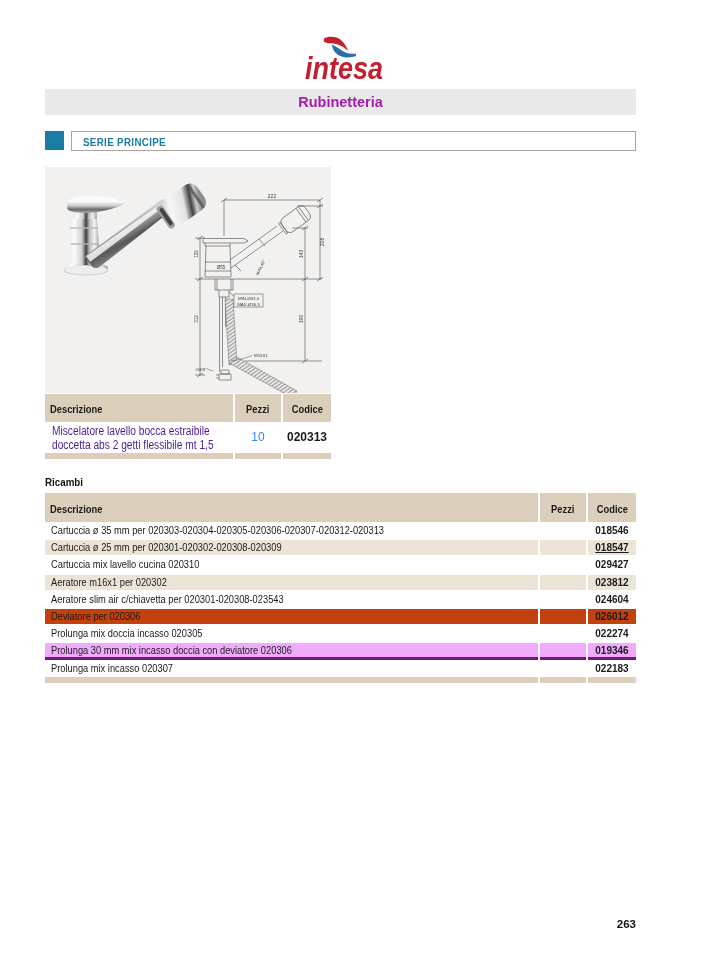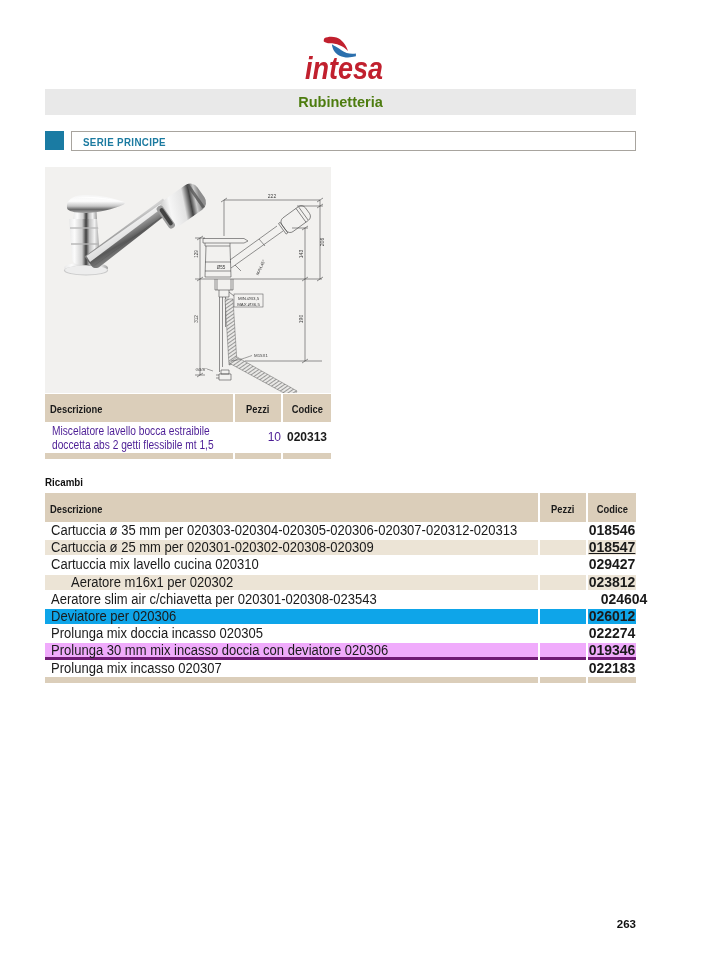--- a/index.html
+++ b/index.html
@@ -15,21 +15,21 @@
 <svg class="abs" style="left:296px;top:30px" width="130" height="56" viewBox="0 0 130 56">
 
   <path d="M27.8,11.5 C27.6,10.2 27.9,9.0 28.4,8.2 C31.5,6.6 36.5,6.2 40.5,7.6 C45.5,9.4 49.5,13.9 52.0,21.0 C47.0,15.8 40.5,13.3 33.6,13.3 C31.4,13.3 29.3,12.7 27.8,11.5 Z" fill="#c1202e"></path>
 
   <path d="M35.9,14.3 C36.3,18.8 38.6,23.2 43.6,25.7 C48.6,28.1 54.5,27.8 59.9,26.3 L59.9,23.5 C54.8,24.3 49.6,23.4 45.4,20.3 C41.6,17.5 38.2,15.8 35.9,14.3 Z" fill="#2b6fad"></path>
 
   <text x="9" y="49.5" font-family="Liberation Sans" font-size="31" font-weight="bold" font-style="italic" fill="#c1202e" transform="translate(9,0) scale(0.87,1) translate(-9,0)">intesa</text>
 </svg>
 
 <div class="abs" style="left:45px;top:89px;width:591px;height:26px;background:#e9e9e9;text-align:center;line-height:26px;">
-  <span style="font-size:14.5px;font-weight:bold;color:#4d7c0f;">Rubinetteria</span>
+  <span style="font-size:14.5px;font-weight:bold;color:#a21caf;">Rubinetteria</span>
 </div>
 
 <div class="abs" style="left:45px;top:131px;width:19px;height:19px;background:#1a7ba3;"></div>
 
 <div class="abs" style="left:71px;top:131px;width:563px;height:18px;border:1px solid #a8a49e;line-height:18px;box-sizing:content-box;">
   <span class="cx" style="margin-left:11px;font-size:11.5px;font-weight:bold;color:#1b7aa0;letter-spacing:.4px;">SERIE PRINCIPE</span>
 </div>
 
 <div class="abs" style="left:45px;top:167px;width:286px;height:226px;background:#f2f1ef;">
 <svg width="286" height="226" viewBox="0 0 286 226">
@@ -155,48 +155,48 @@
 
 <div class="abs" style="left:45px;top:394px;width:286px;height:28px;background:#dbceba;"></div>
 <div class="abs" style="left:50px;top:394px;height:28px;line-height:28px;"><span class="cx" style="font-size:11px;font-weight:bold;color:#1a1a1a;">Descrizione</span></div>
 <div class="abs" style="left:235px;top:394px;width:46px;height:28px;line-height:28px;text-align:center;"><span class="cxc" style="font-size:11px;font-weight:bold;color:#1a1a1a;">Pezzi</span></div>
 <div class="abs" style="left:283px;top:394px;width:48px;height:28px;line-height:28px;text-align:center;"><span class="cxc" style="font-size:11px;font-weight:bold;color:#1a1a1a;">Codice</span></div>
 
 <div class="abs" style="left:52px;top:424px;width:185px;font-size:12px;color:#4c1d95;line-height:14px;">
   <span class="cx">Miscelatore lavello bocca estraibile</span><br>
   <span class="cx">doccetta abs 2 getti flessibile mt 1,5</span>
 </div>
-<div class="abs" style="left:235px;top:422px;width:46px;height:23px;line-height:31px;text-align:right;font-size:12px;color:#4c1d95;"><span>10</span></div>
+<div class="abs" style="left:235px;top:422px;width:46px;height:23px;line-height:31px;text-align:center;font-size:12px;color:#3b82f6;"><span>10</span></div>
 <div class="abs" style="left:283px;top:422px;width:48px;height:31px;line-height:31px;text-align:center;font-size:12px;font-weight:bold;color:#1a1a1a;"><span>020313</span></div>
 
 <div class="abs" style="left:45px;top:453px;width:286px;height:6px;background:#dbceba;"></div>
 
 <div class="abs" style="left:233px;top:394px;width:2px;height:65px;background:#fff;"></div>
 <div class="abs" style="left:281px;top:394px;width:2px;height:65px;background:#fff;"></div>
 
 <div class="abs" style="left:45px;top:472px;"><span class="cx" style="font-size:11.5px;font-weight:bold;color:#111;">Ricambi</span></div>
 
 <div class="abs" style="left:45px;top:493px;width:591px;height:29px;background:#dbceba;"></div>
 <div class="abs" style="left:50px;top:493px;height:29px;line-height:29px;"><span class="cx" style="font-size:11px;font-weight:bold;color:#1a1a1a;">Descrizione</span></div>
 <div class="abs" style="left:540px;top:493px;width:46px;height:29px;line-height:29px;text-align:center;"><span class="cxc" style="font-size:11px;font-weight:bold;color:#1a1a1a;">Pezzi</span></div>
 <div class="abs" style="left:588px;top:493px;width:48px;height:29px;line-height:29px;text-align:center;"><span class="cxc" style="font-size:11px;font-weight:bold;color:#1a1a1a;">Codice</span></div>
 
-<div class="abs" style="left:45px;top:522px;width:591px;font-size:14px;color:#1a1a1a;">
+<div class="abs" style="left:45px;top:522px;width:591px;font-size:10px;color:#1a1a1a;">
 
   <div style="position:relative;height:17.2px;line-height:17.2px;"><span class="t93" style="margin-left:6px;">Cartuccia ø 35 mm per 020303-020304-020305-020306-020307-020312-020313</span><span style="position:absolute;left:543px;width:48px;text-align:center;font-weight:bold;"><span>018546</span></span></div>
 
   <div style="position:relative;height:17.2px;line-height:15.2px;background:#ece4d6;border-top:1px solid #fff;border-bottom:1px solid #fff;box-sizing:border-box;"><span class="t93" style="margin-left:6px;">Cartuccia ø 25 mm per 020301-020302-020308-020309</span><span style="position:absolute;left:543px;width:48px;text-align:center;font-weight:bold;text-decoration:underline;"><span>018547</span></span></div>
 
   <div style="position:relative;height:17.2px;line-height:17.2px;"><span class="t93" style="margin-left:6px;">Cartuccia mix lavello cucina 020310</span><span style="position:absolute;left:543px;width:48px;text-align:center;font-weight:bold;"><span>029427</span></span></div>
 
-  <div style="position:relative;height:17.2px;line-height:15.2px;background:#ece4d6;border-top:1px solid #fff;border-bottom:1px solid #fff;box-sizing:border-box;padding-left:20px;"><span class="t93" style="margin-left:6px;">Aeratore m16x1 per 020302</span><span style="position:absolute;left:543px;width:48px;text-align:center;font-weight:bold;"><span>023812</span></span></div>
-
-  <div style="position:relative;height:17.2px;line-height:17.2px;"><span class="t93" style="margin-left:6px;">Aeratore slim air c/chiavetta per 020301-020308-023543</span><span style="position:absolute;left:555px;width:48px;text-align:center;font-weight:bold;"><span>024604</span></span></div>
-
-  <div style="position:relative;height:17.2px;line-height:15.2px;background:#0ea5e9;border-top:1px solid #fff;border-bottom:1px solid #fff;box-sizing:border-box;"><span class="t93" style="margin-left:6px;">Deviatore per 020306</span><span style="position:absolute;left:543px;width:48px;text-align:center;font-weight:bold;"><span>026012</span></span></div>
+  <div style="position:relative;height:17.2px;line-height:15.2px;background:#ece4d6;border-top:1px solid #fff;border-bottom:1px solid #fff;box-sizing:border-box;"><span class="t93" style="margin-left:6px;">Aeratore m16x1 per 020302</span><span style="position:absolute;left:543px;width:48px;text-align:center;font-weight:bold;"><span>023812</span></span></div>
+
+  <div style="position:relative;height:17.2px;line-height:17.2px;"><span class="t93" style="margin-left:6px;">Aeratore slim air c/chiavetta per 020301-020308-023543</span><span style="position:absolute;left:543px;width:48px;text-align:center;font-weight:bold;"><span>024604</span></span></div>
+
+  <div style="position:relative;height:17.2px;line-height:15.2px;background:#c2410c;border-top:1px solid #fff;border-bottom:1px solid #fff;box-sizing:border-box;"><span class="t93" style="margin-left:6px;">Deviatore per 020306</span><span style="position:absolute;left:543px;width:48px;text-align:center;font-weight:bold;"><span>026012</span></span></div>
 
   <div style="position:relative;height:17.2px;line-height:17.2px;"><span class="t93" style="margin-left:6px;">Prolunga mix doccia incasso 020305</span><span style="position:absolute;left:543px;width:48px;text-align:center;font-weight:bold;"><span>022274</span></span></div>
 
   <div style="position:relative;height:17.2px;line-height:15.2px;background:#f0abfc;border-top:1px solid #fff;border-bottom:3px solid #701a75;box-sizing:border-box;"><span class="t93" style="margin-left:6px;">Prolunga 30 mm mix incasso doccia con deviatore 020306</span><span style="position:absolute;left:543px;width:48px;text-align:center;font-weight:bold;"><span>019346</span></span></div>
 
   <div style="position:relative;height:14px;line-height:17.2px;"><span class="t93" style="margin-left:6px;">Prolunga mix incasso 020307</span><span style="position:absolute;left:543px;width:48px;text-align:center;font-weight:bold;"><span>022183</span></span></div>
 </div>
 
 <div class="abs" style="left:45px;top:677px;width:591px;height:6px;background:#dbceba;"></div>
 

